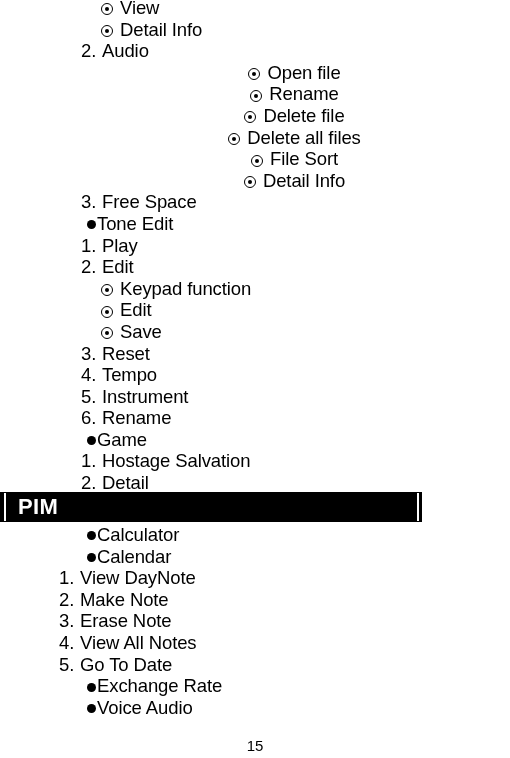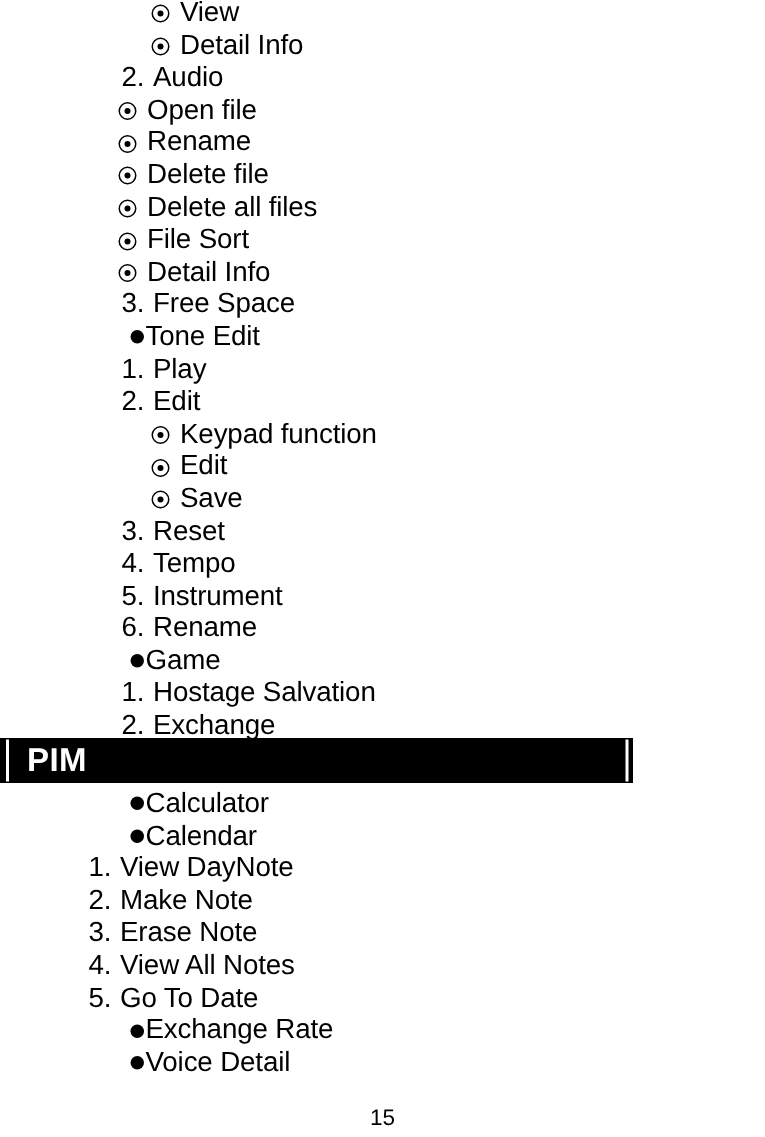--- a/index.html
+++ b/index.html
@@ -29,21 +29,21 @@
   .row {
     height: 21.6px;
     line-height: 21.6px;
     font-size: 18.5px;
     white-space: nowrap;
     letter-spacing: -0.1px;
   }
   
   .lvl-bullet   { padding-left: 59px; margin-left: 28px; }
   .lvl-num-deep { padding-left: 81px; }
-  .lvl-sub      { padding-left: 79px; }
+  .lvl-sub      { padding-left: 79px; text-align: center; }
   .lvl-sub-deep { padding-left: 101px; }
   .lvl-num-flat { padding-left: 59px; }
 
   .bullet-dot {
     display: inline-block;
     width: 9px;
     height: 9px;
     border-radius: 50%;
     background: #000;
     vertical-align: 0.03em;
@@ -153,36 +153,36 @@
       <div class="row lvl-num-deep"><span class="num">2.</span><span>Edit</span></div>
       <div class="row lvl-sub-deep"><span class="bullet-circledot"></span><span>Keypad function</span></div>
       <div class="row lvl-sub-deep"><span class="bullet-circledot"></span><span>Edit</span></div>
       <div class="row lvl-sub-deep"><span class="bullet-circledot"></span><span>Save</span></div>
       <div class="row lvl-num-deep"><span class="num">3.</span><span>Reset</span></div>
       <div class="row lvl-num-deep"><span class="num">4.</span><span>Tempo</span></div>
       <div class="row lvl-num-deep"><span class="num">5.</span><span>Instrument</span></div>
       <div class="row lvl-num-deep"><span class="num">6.</span><span>Rename</span></div>
       <div class="row lvl-bullet"><span class="bullet-dot"></span><span>Game</span></div>
       <div class="row lvl-num-deep"><span class="num">1.</span><span>Hostage Salvation</span></div>
-      <div class="row lvl-num-deep"><span class="num">2.</span><span>Exchange</span></div>
+      <div class="row lvl-num-deep"><span class="num">2.</span><span>Detail</span></div>
     </div>
 
   <div class="section-bar">
     <span class="edge-left"></span>
     <span class="edge-right"></span>
     <span class="title">PIM</span>
   </div>
 
   <div class="lower-list" id="lower-list">
       <div class="row lvl-bullet"><span class="bullet-dot"></span><span>Calculator</span></div>
       <div class="row lvl-bullet"><span class="bullet-dot"></span><span>Calendar</span></div>
       <div class="row lvl-num-flat"><span class="num">1.</span><span>View DayNote</span></div>
       <div class="row lvl-num-flat"><span class="num">2.</span><span>Make Note</span></div>
       <div class="row lvl-num-flat"><span class="num">3.</span><span>Erase Note</span></div>
       <div class="row lvl-num-flat"><span class="num">4.</span><span>View All Notes</span></div>
       <div class="row lvl-num-flat"><span class="num">5.</span><span>Go To Date</span></div>
       <div class="row lvl-bullet"><span class="bullet-dot"></span><span>Exchange Rate</span></div>
-      <div class="row lvl-bullet"><span class="bullet-dot"></span><span>Voice Detail</span></div>
+      <div class="row lvl-bullet"><span class="bullet-dot"></span><span>Voice Audio</span></div>
     </div>
 
   <div class="page-number">15</div>
 
 </div>
 
 </body></html>

